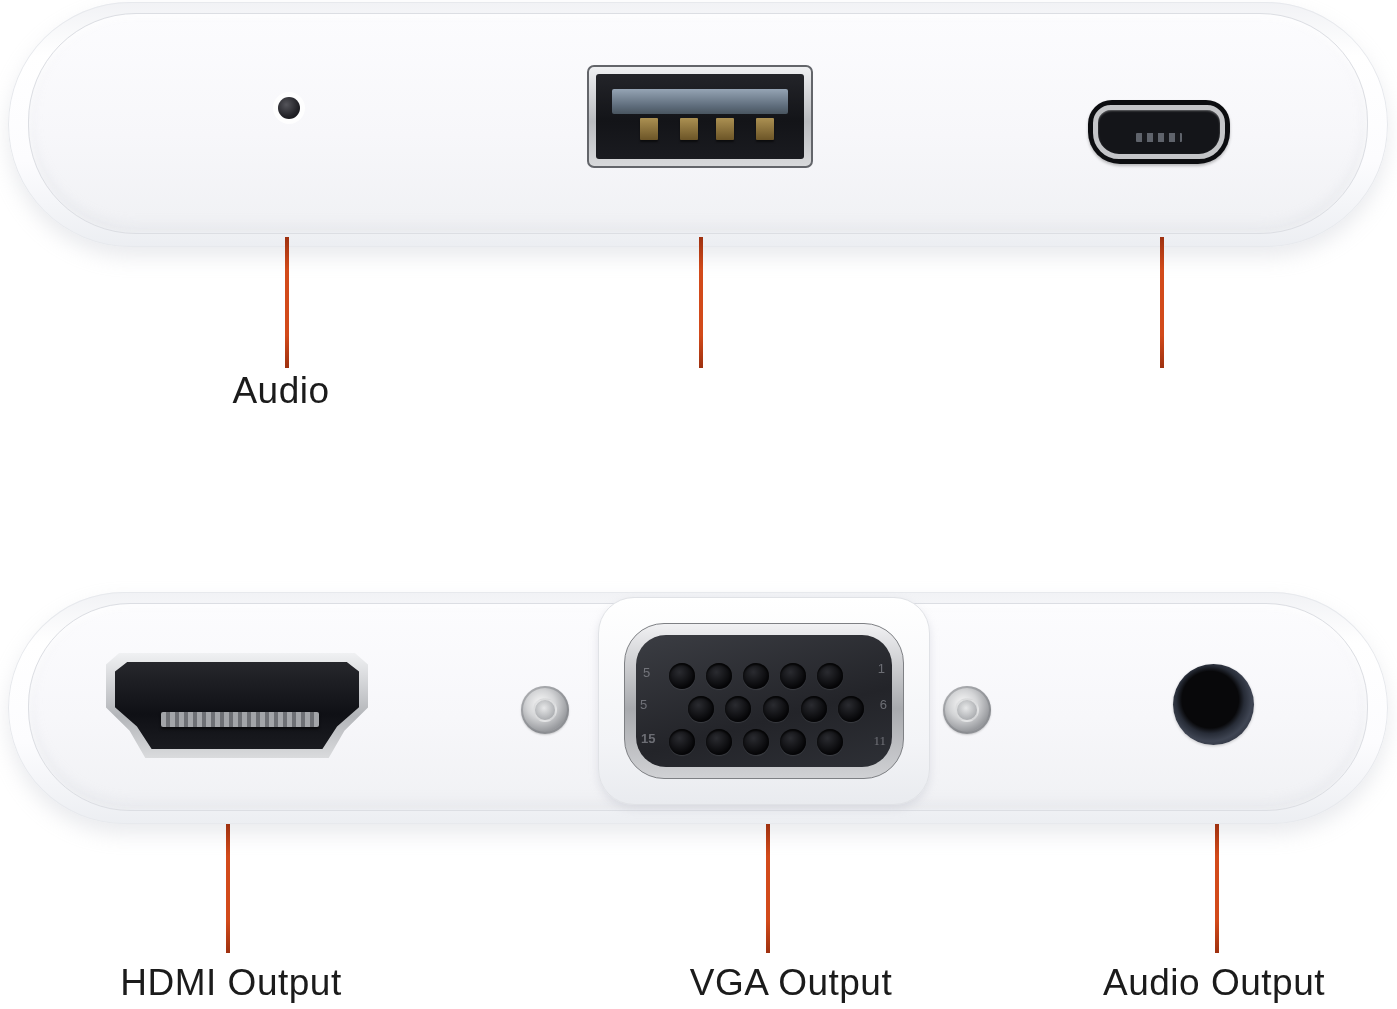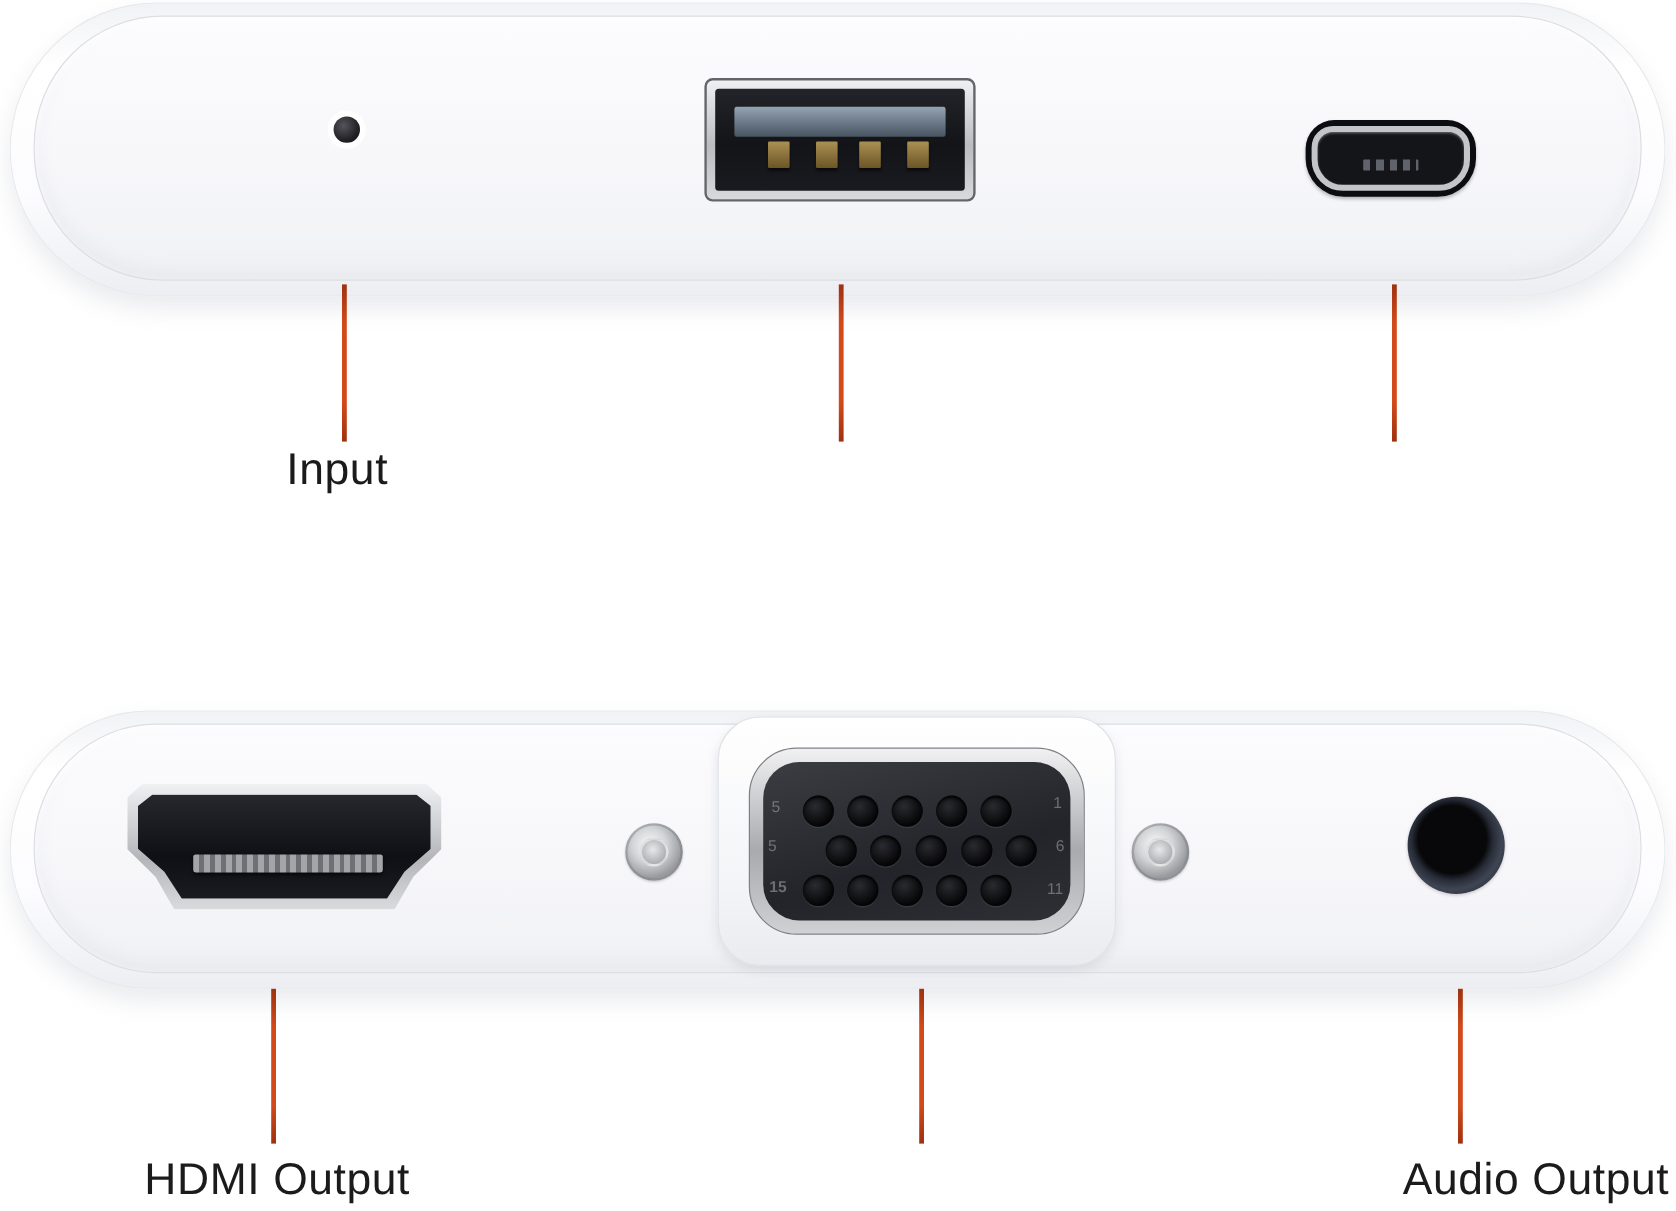--- a/index.html
+++ b/index.html
@@ -153,41 +153,41 @@
   <div class="micro-outer" style="left:1088px;top:100px;width:142px;height:64px;">
     <div class="micro-rim">
       <div class="micro-contacts"></div>
     </div>
   </div>
 
   <div class="leader" style="left:285px;top:237px;height:131px;"></div>
   <div class="leader" style="left:699px;top:237px;height:131px;"></div>
   <div class="leader" style="left:1160px;top:237px;height:131px;"></div>
 
-  <div class="callout-label" style="left:281px;top:371px;">Input</div>
+  <div class="callout-label" style="left:281px;top:371px;">Audio</div>
 
   <div class="device" style="left:8px;top:592px;width:1380px;height:232px;border-radius:116px;">
     <div class="face" style="left:20px;top:11px;right:20px;bottom:13px;border-radius:102px;"></div>
   </div>
 
   <div class="hdmi-metal" style="left:106px;top:653px;width:262px;height:105px;">
     <div class="hdmi-cavity">
       <div class="hdmi-pins"></div>
     </div>
   </div>
 
   <div class="vga-bezel" style="left:598px;top:597px;width:330px;height:206px;"></div>
   <div class="vga-metal" style="left:624px;top:623px;width:278px;height:154px;">
     <div class="vga-insert">
       <span class="vga-pin-num" style="left:7px;top:30px;">5</span>
       <span class="vga-pin-num" style="right:7px;top:26px;">1</span>
       <span class="vga-pin-num" style="left:4px;top:62px;">5</span>
       <span class="vga-pin-num" style="right:5px;top:62px;">6</span>
       <span class="vga-pin-num" style="left:5px;top:96px;font-weight:bold;">15</span>
-      <span class="vga-pin-num" style="right:6px;top:98px;">11</span>
+      <span class="vga-pin-num" style="right:6px;top:98px;font-family:Liberation Serif, serif;">11</span>
     </div>
   </div>
 
   <div class="vga-hole" style="left:669px;top:663px;"></div>
   <div class="vga-hole" style="left:706px;top:663px;"></div>
   <div class="vga-hole" style="left:743px;top:663px;"></div>
   <div class="vga-hole" style="left:780px;top:663px;"></div>
   <div class="vga-hole" style="left:817px;top:663px;"></div>
   <div class="vga-hole" style="left:688px;top:696px;"></div>
   <div class="vga-hole" style="left:725px;top:696px;"></div>
@@ -207,15 +207,16 @@
     <div class="screw-inner"></div>
   </div>
 
   <div class="audio-jack" style="left:1173px;top:664px;"></div>
 
   <div class="leader" style="left:226px;top:824px;height:129px;"></div>
   <div class="leader" style="left:766px;top:824px;height:129px;"></div>
   <div class="leader" style="left:1215px;top:824px;height:129px;"></div>
 
   <div class="callout-label" style="left:231px;top:963px;">HDMI Output</div>
-  <div class="callout-label" style="left:1280px;top:963px;">Audio Output</div>
+  <div class="callout-label" style="left:791px;top:963px;">VGA Output</div>
+  <div class="callout-label" style="left:1214px;top:963px;">Audio Output</div>
 
 </div>
 
 </body></html>

